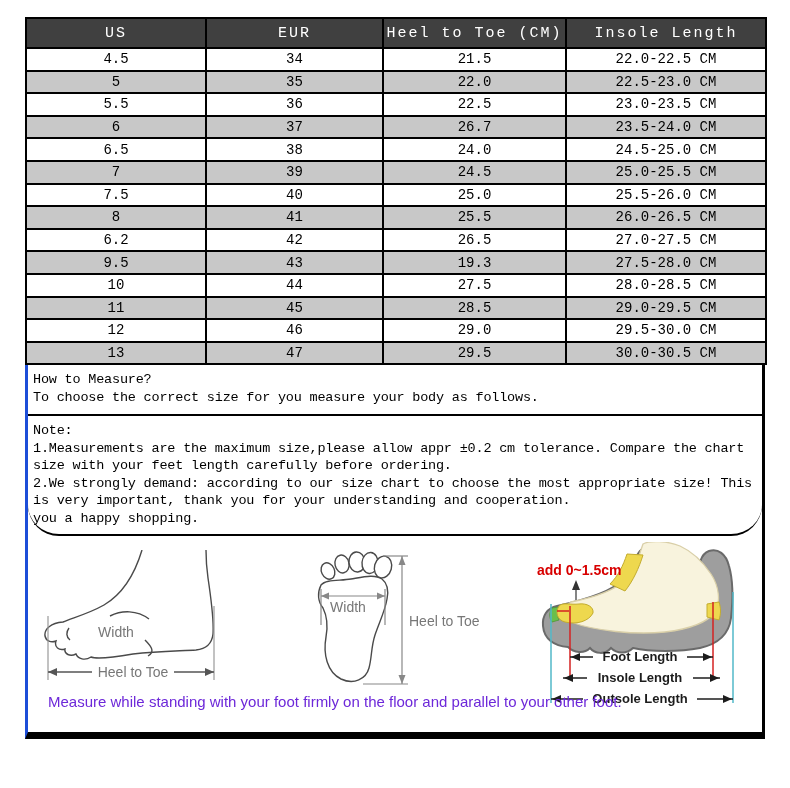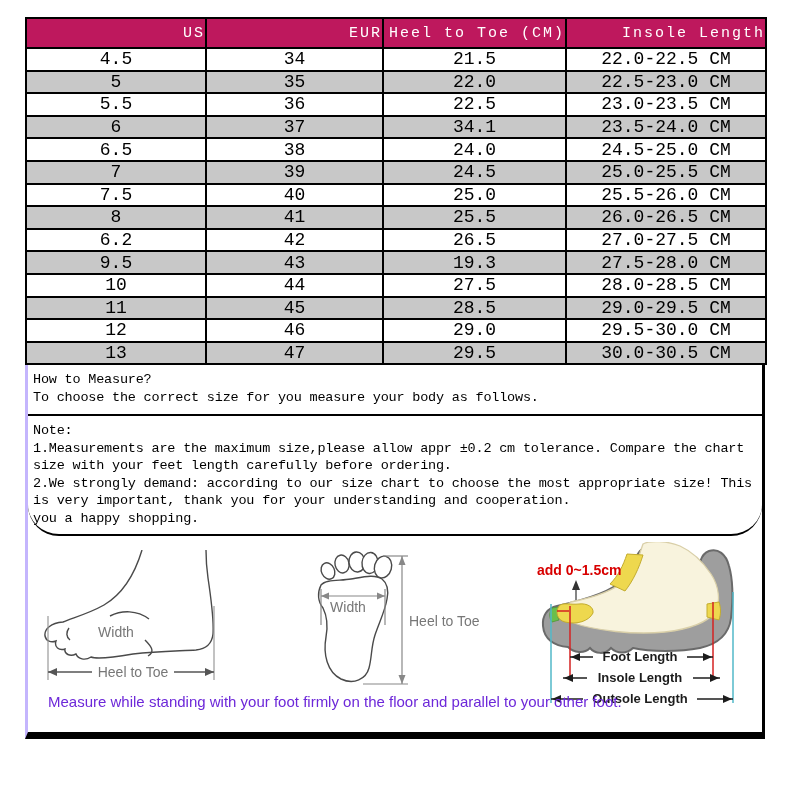--- a/index.html
+++ b/index.html
@@ -2,31 +2,31 @@
 <html><head>
 <meta charset="utf-8">
 <style>
   html,body{margin:0;padding:0;background:#fff;}
   body{width:790px;height:788px;position:relative;font-family:"Liberation Mono",monospace;color:#000;}
   .page{position:absolute;left:25px;top:17px;width:740px;}
 
   
   table.size-table{width:740px;border-collapse:collapse;table-layout:fixed;}
   table.size-table th,table.size-table td{border:2px solid #000;text-align:center;padding:0;overflow:hidden;white-space:nowrap;}
-  table.size-table th{height:28px;background:#be185d;color:#fff;font-weight:normal;font-size:15px;letter-spacing:2px;text-align:right;}
-  table.size-table td{height:20.6px;font-size:18px;}
+  table.size-table th{height:28px;background:#404040;color:#fff;font-weight:normal;font-size:15px;letter-spacing:2px;}
+  table.size-table td{height:20.6px;font-size:14px;}
   table.size-table tbody tr:nth-child(even){background:#c8c8c8;}
   table.size-table tbody tr:nth-child(odd){background:#ffffff;}
   table.size-table col.c1{width:180px}
   table.size-table col.c2{width:177px}
   table.size-table col.c3{width:183px}
   table.size-table col.c4{width:200px}
 
   
-  .lower-box{width:740px;box-sizing:border-box;border-left:3px solid #c4b5fd;border-right:3px solid #000;border-bottom:7px solid #000;}
+  .lower-box{width:740px;box-sizing:border-box;border-left:3px solid #1d4ed8;border-right:3px solid #000;border-bottom:7px solid #000;}
   .sec{padding:6px 5px 7px 5px;font-size:13.5px;letter-spacing:-0.2px;}
   .measure-sec{border-bottom:2px solid #000;}
   .measure-sec .tline{line-height:18px;}
   .note-sec{border-bottom:2px solid #000;border-radius:31px;}
   .note-sec .tline{line-height:17.5px;}
   .diagram-sec{position:relative;height:196px;}
   .dsvg{position:absolute;}
   .caption{position:absolute;left:20px;top:157px;font-family:"Liberation Sans",sans-serif;font-size:15px;color:#6d28d9;white-space:nowrap;}
 
   .lbl{font-family:"Liberation Sans",sans-serif;fill:#777;font-size:14px;}
@@ -68,21 +68,21 @@
         </tr>
         <tr>
           <td>5.5</td>
           <td>36</td>
           <td>22.5</td>
           <td>23.0-23.5 CM</td>
         </tr>
         <tr>
           <td>6</td>
           <td>37</td>
-          <td>34.1</td>
+          <td>26.7</td>
           <td>23.5-24.0 CM</td>
         </tr>
         <tr>
           <td>6.5</td>
           <td>38</td>
           <td>24.0</td>
           <td>24.5-25.0 CM</td>
         </tr>
         <tr>
           <td>7</td>

